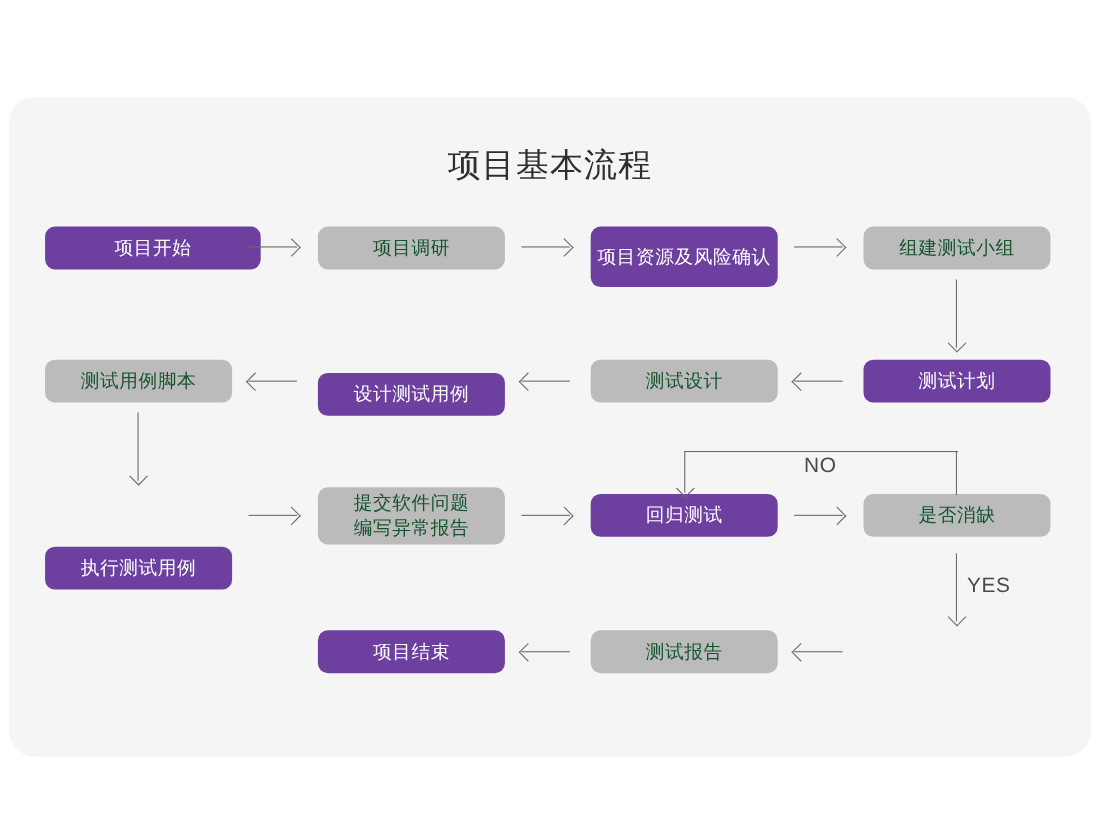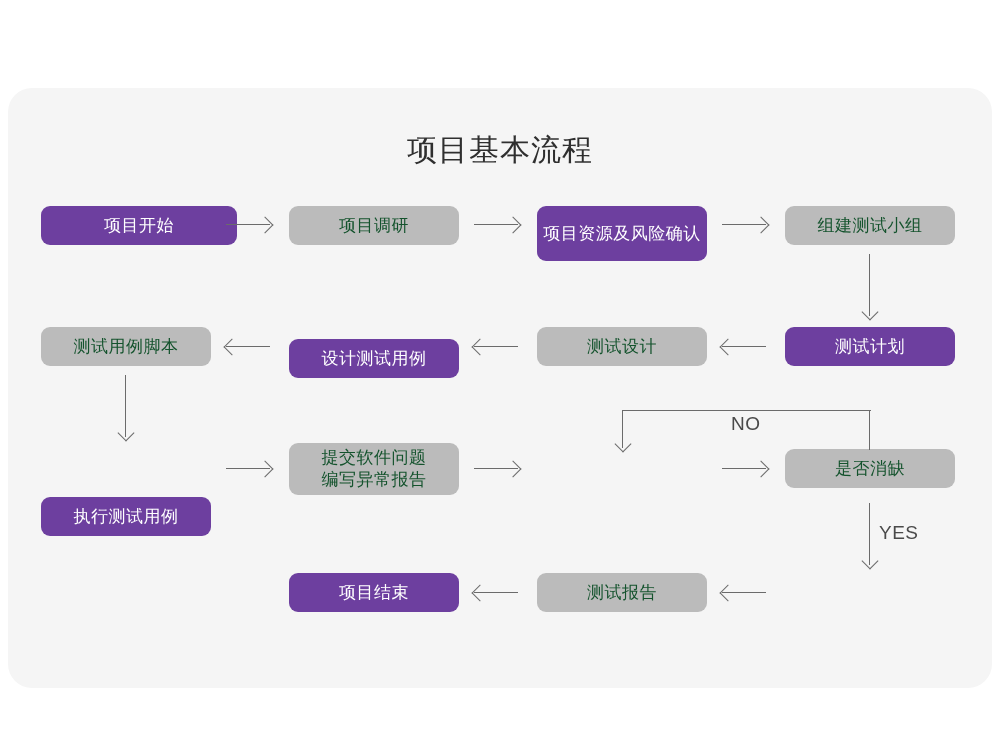--- a/index.html
+++ b/index.html
@@ -167,20 +167,21 @@
   </div>
 
   <div class="node gray" style="left:289px; top:443px; width:170px; height:52px; line-height:22px;">提交软件问题
 编写异常报告</div>
 
   <div class="harrow">
     <div class="line hline" style="left:474px; top:468px; width:44px;"></div>
     <div class="chev right" style="left:507px; top:463px;"></div>
   </div>
 
+  <div class="node purple" style="left:537px; top:449px; width:170px; height:39px;">回归测试</div>
 
   <div class="harrow">
     <div class="line hline" style="left:722px; top:468px; width:44px;"></div>
     <div class="chev right" style="left:755px; top:463px;"></div>
   </div>
 
   <div class="node gray" style="left:785px; top:449px; width:170px; height:39px;">是否消缺</div>
 
   <div class="varrow">
     <div class="line vline" style="left:869px; top:410px; height:40px;"></div>

